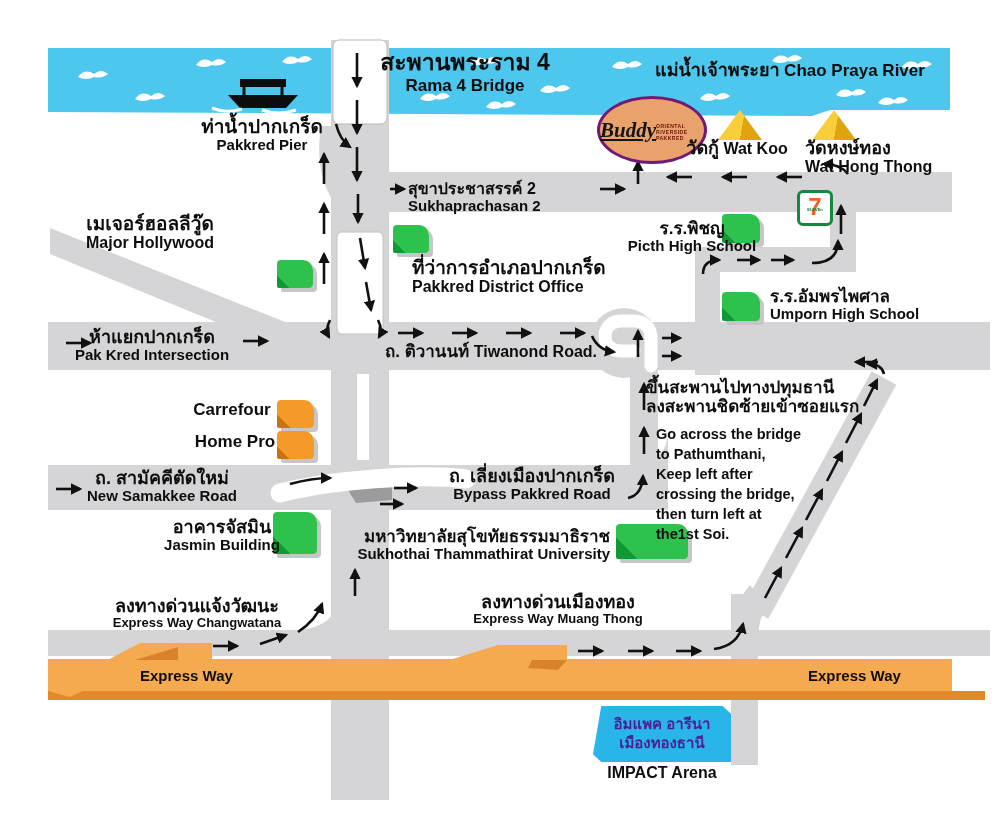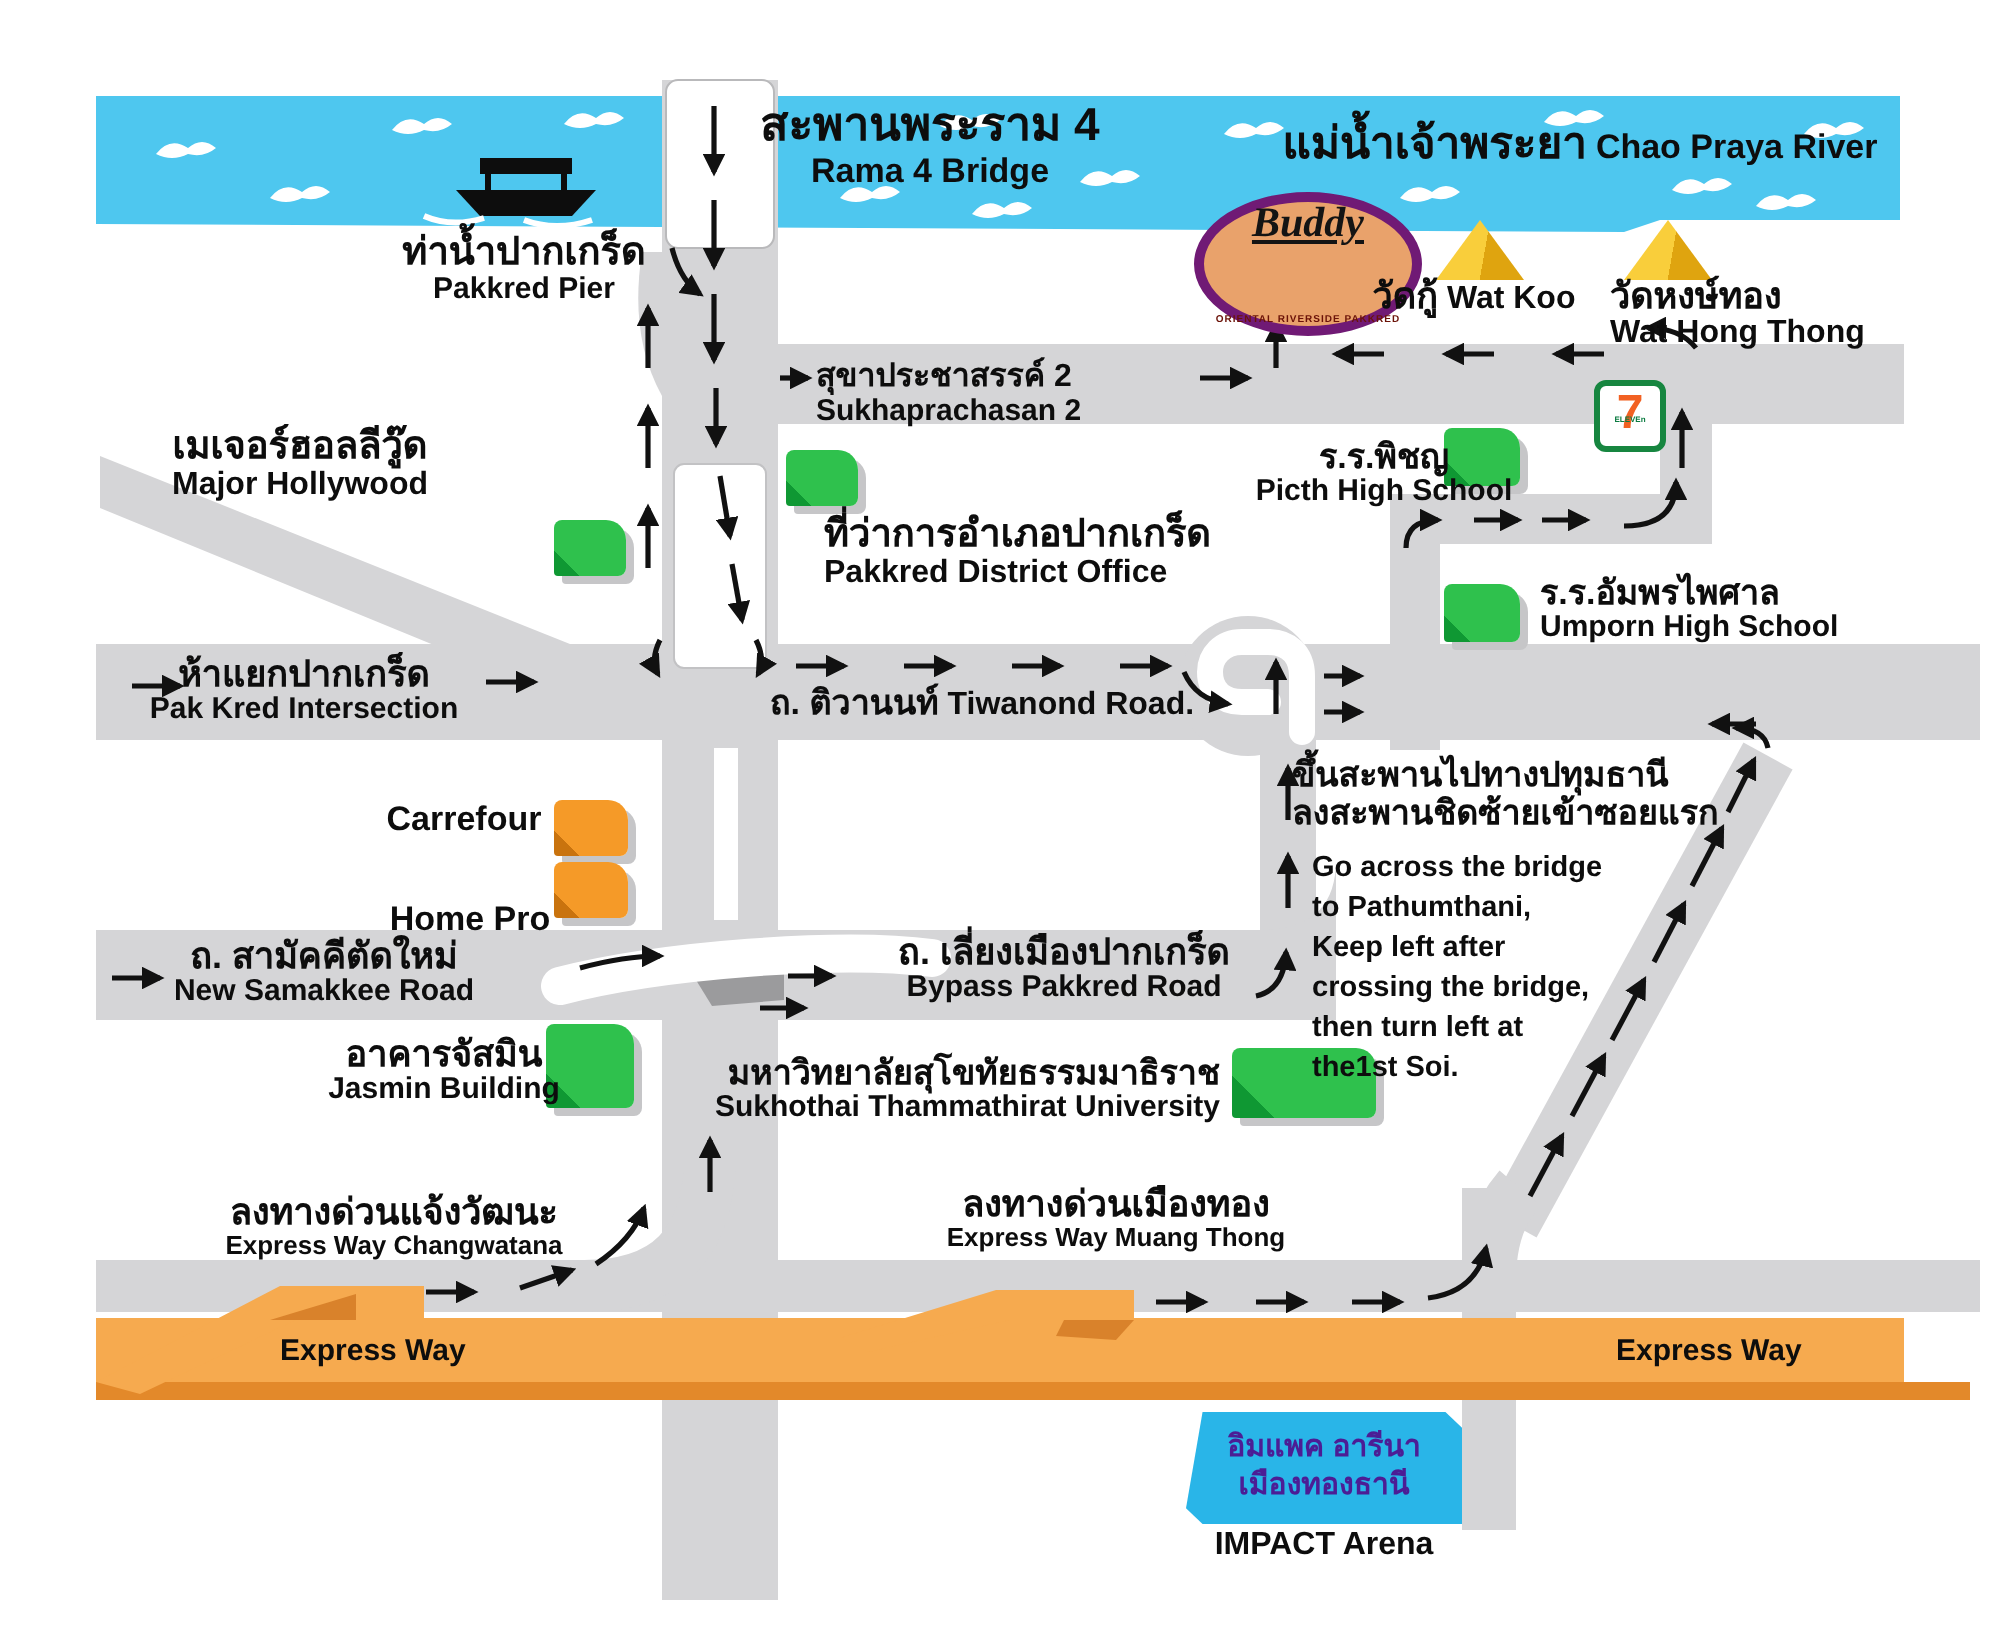--- a/index.html
+++ b/index.html
@@ -16,22 +16,22 @@
   .bldg{position:absolute;z-index:2;border-radius:4px 10px 4px 2px;
         box-shadow:4px 4px 0 #c6c6c8;}
   .bldg.green{background:linear-gradient(45deg,#0f9833 0 20%,#2fc14d 20%);}
   .bldg.orange{background:linear-gradient(45deg,#c9730e 0 20%,#f59a28 20%);}
   
   .temple{position:absolute;z-index:2;width:44px;height:30px;
           clip-path:polygon(50% 0,100% 100%,0 100%);
           background:linear-gradient(100deg,#f9ce3b 55%,#dfa40f 55%);}
   
   .buddy{position:absolute;z-index:3;width:104px;height:62px;border-radius:50%;
-         background:#e9a26b;border:5px solid #701a75;display:flex;flex-direction:column;
-         align-items:center;justify-content:space-between;}
+         background:#e9a26b;border:3px solid #701a75;display:flex;flex-direction:row;
+         align-items:center;justify-content:flex-start;}
   .buddy .name{font-family:"Liberation Serif","DejaVu Serif",serif;font-weight:bold;font-style:italic;
          font-size:21px;line-height:1;text-decoration:underline;color:#141414;}
   .buddy .sub{font-size:5px;font-weight:bold;letter-spacing:.5px;color:#6b1208;margin-top:3px;}
   
   .seven{position:absolute;z-index:3;width:36px;height:36px;background:#fff;
          border:3px solid #178640;border-radius:6px;box-sizing:border-box;text-align:center;}
   .seven .seven-7{font-size:24px;line-height:28px;font-weight:900;color:#f26122;display:block;}
   .seven .seven-el{position:absolute;left:0;right:0;top:14px;font-size:4px;font-weight:bold;color:#0b7b40;}
   
   .impact-box{position:absolute;z-index:2;width:138px;height:56px;background:#29b5e8;
@@ -204,21 +204,21 @@
     <span>อิมแพค อารีนา</span>
     <span>เมืองทองธานี</span>
   </div>
 
   <div class="lbl center" style="left:465px;top:50px;">
     <span class="th" style="font-size:23px;">สะพานพระราม 4</span>
     <span class="en" style="font-size:17px;">Rama 4 Bridge</span>
   </div>
 
   <div class="lbl center inline" style="left:790px;top:60px;">
-    <span class="th" style="font-size:22px;">แม่น้ำเจ้าพระยา</span>
+    <span class="th" style="font-size:18px;">แม่น้ำเจ้าพระยา</span>
     <span class="en" style="font-size:17px;">Chao Praya River</span>
   </div>
 
   <div class="lbl center" style="left:262px;top:116px;">
     <span class="th" style="font-size:19px;">ท่าน้ำปากเกร็ด</span>
     <span class="en">Pakkred Pier</span>
   </div>
 
   <div class="lbl center inline" style="left:737px;top:138px;">
     <span class="th">วัดกู้</span>
@@ -261,21 +261,21 @@
   </div>
 
   <div class="lbl inline" style="left:385px;top:342px;text-align:left;">
     <span class="th" style="font-size:17px;">ถ. ติวานนท์</span>
     <span class="en" style="font-size:16px;">Tiwanond Road.</span>
   </div>
 
   <div class="lbl center" style="left:232px;top:400px;">
     <span class="en" style="font-size:17px;">Carrefour</span>
   </div>
-  <div class="lbl center" style="left:235px;top:450px;">
+  <div class="lbl center" style="left:235px;top:432px;">
     <span class="en" style="font-size:17px;">Home Pro</span>
   </div>
 
   <div class="lbl center" style="left:162px;top:468px;">
     <span class="th">ถ. สามัคคีตัดใหม่</span>
     <span class="en">New Samakkee Road</span>
   </div>
 
   <div class="lbl center" style="left:532px;top:466px;">
     <span class="th">ถ. เลี่ยงเมืองปากเกร็ด</span>

